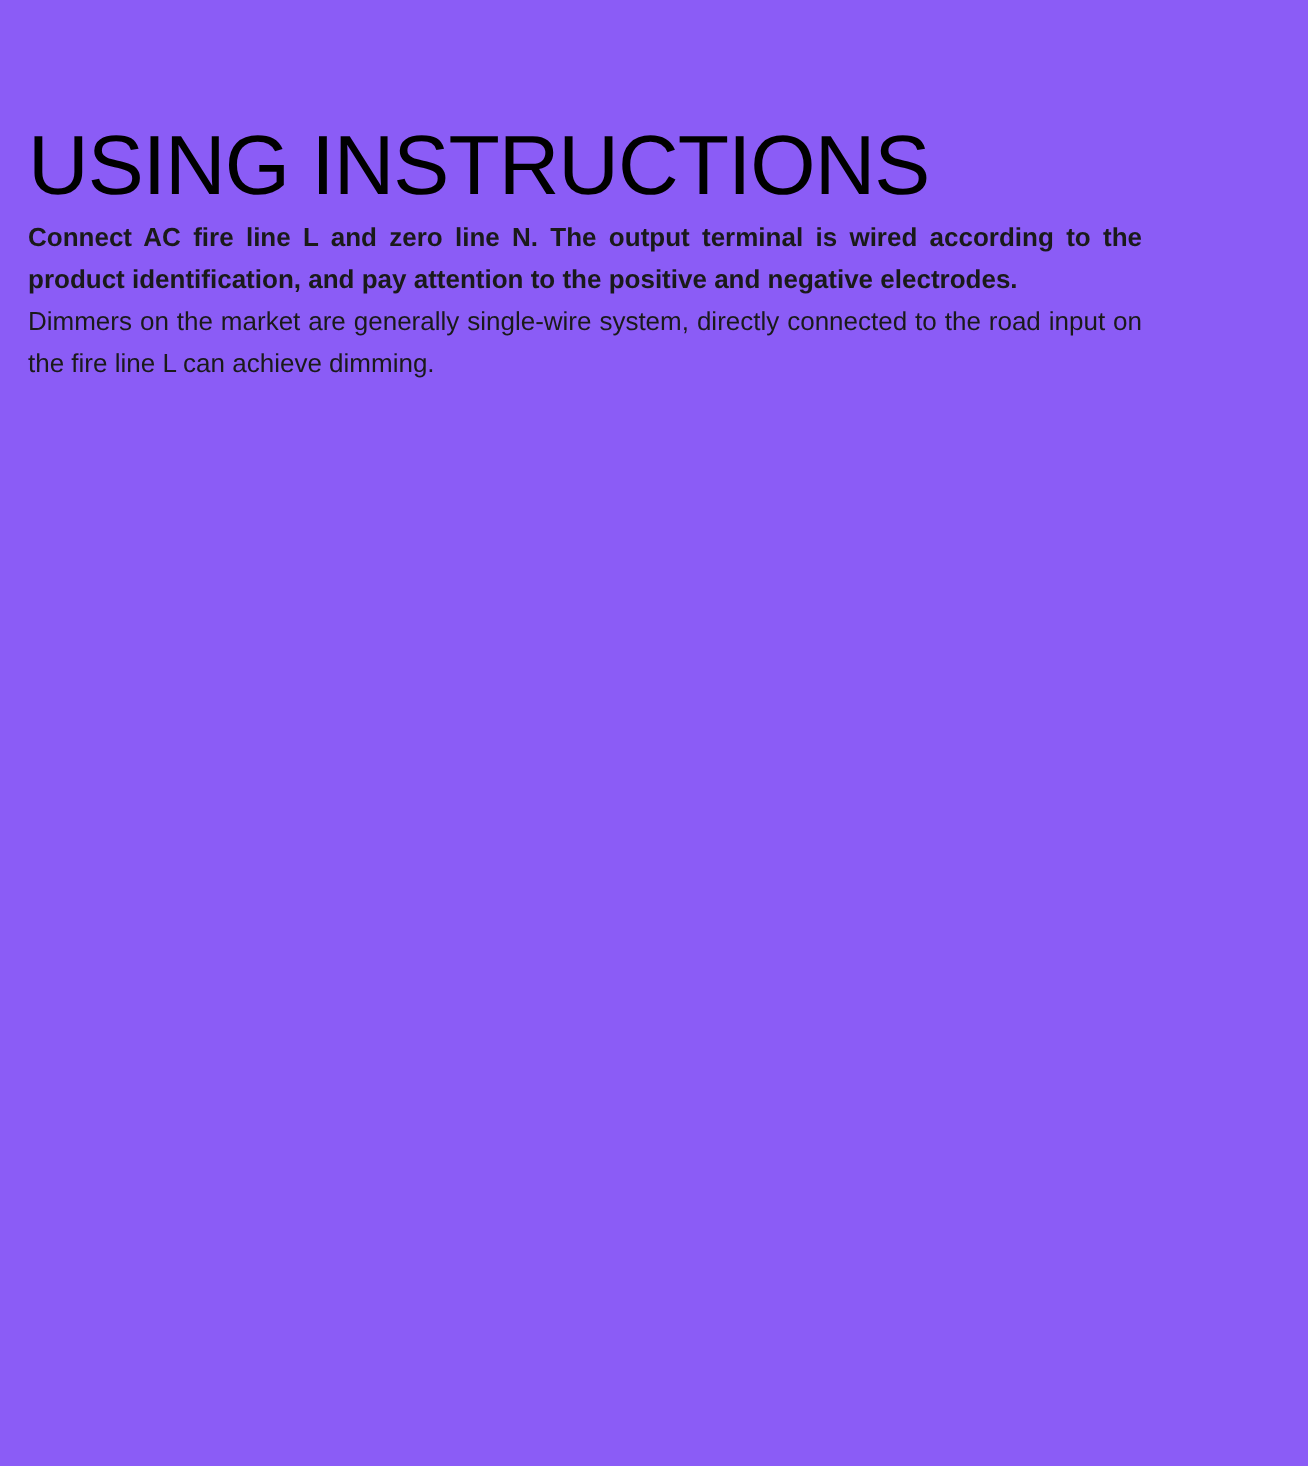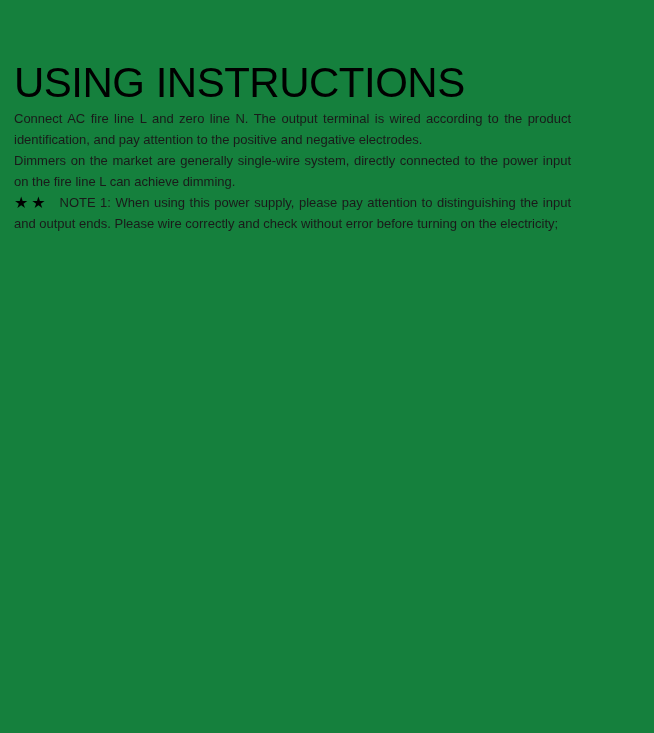--- a/index.html
+++ b/index.html
@@ -5,21 +5,21 @@
   html, body {
     margin: 0;
     padding: 0;
     background: #ffffff;
   }
   .page {
     position: relative;
     width: 654px;
     height: 733px;
     box-sizing: border-box;
-    background: #15803d;
+    background: #8b5cf6;
     padding: 58px 83px 0 14px;
     font-family: "Liberation Sans", "DejaVu Sans", sans-serif;
     font-size: 13px;
     line-height: 21px;
     color: #1a1a1a;
     overflow: hidden;
   }
   .doc-title {
     margin: 0;
     font-size: 42px;
@@ -28,21 +28,21 @@
     letter-spacing: -0.5px;
     color: #000000;
     white-space: nowrap;
   }
   p.para {
     margin: 0;
   }
   p.justify {
     text-align: justify;
   }
-  .p-wiring   { margin-top: 26px; }
+  .p-wiring   { margin-top: 26px; font-weight: bold; }
   .p-dimmers  { margin-top: 41px; }
   .p-note-heading { margin-top: 64px; }
   .p-note1    { margin-top: 39px; }
   .p-note2    { margin-top: 42px; }
   .p-warning  { margin-top: 41px; }
   .stars {
     font-family: "DejaVu Sans", sans-serif;
     font-size: 16px;
     letter-spacing: 2px;
     color: #000000;
@@ -52,20 +52,19 @@
 </style>
 </head>
 <body>
 
 <div class="page">
 
   <h1 class="doc-title">USING INSTRUCTIONS</h1>
 
   <p class="para justify p-wiring">Connect AC fire line L and zero line N. The output terminal is wired according to the product identification, and pay attention to the positive and negative electrodes.</p>
 
-  <p class="para justify p-dimmers">Dimmers on the market are generally single-wire system, directly connected to the power input on the fire line L can achieve dimming.</p>
+  <p class="para justify p-dimmers">Dimmers on the market are generally single-wire system, directly connected to the road input on the fire line L can achieve dimming.</p>
 
 
-  <p class="para justify p-note1"><span class="stars">★★</span><span>NOTE 1: When using this power supply, please pay attention to distinguishing the input and output ends. Please wire correctly and check without error before turning on the electricity;</span></p>
 
 
 
 </div>
 
 </body></html>

